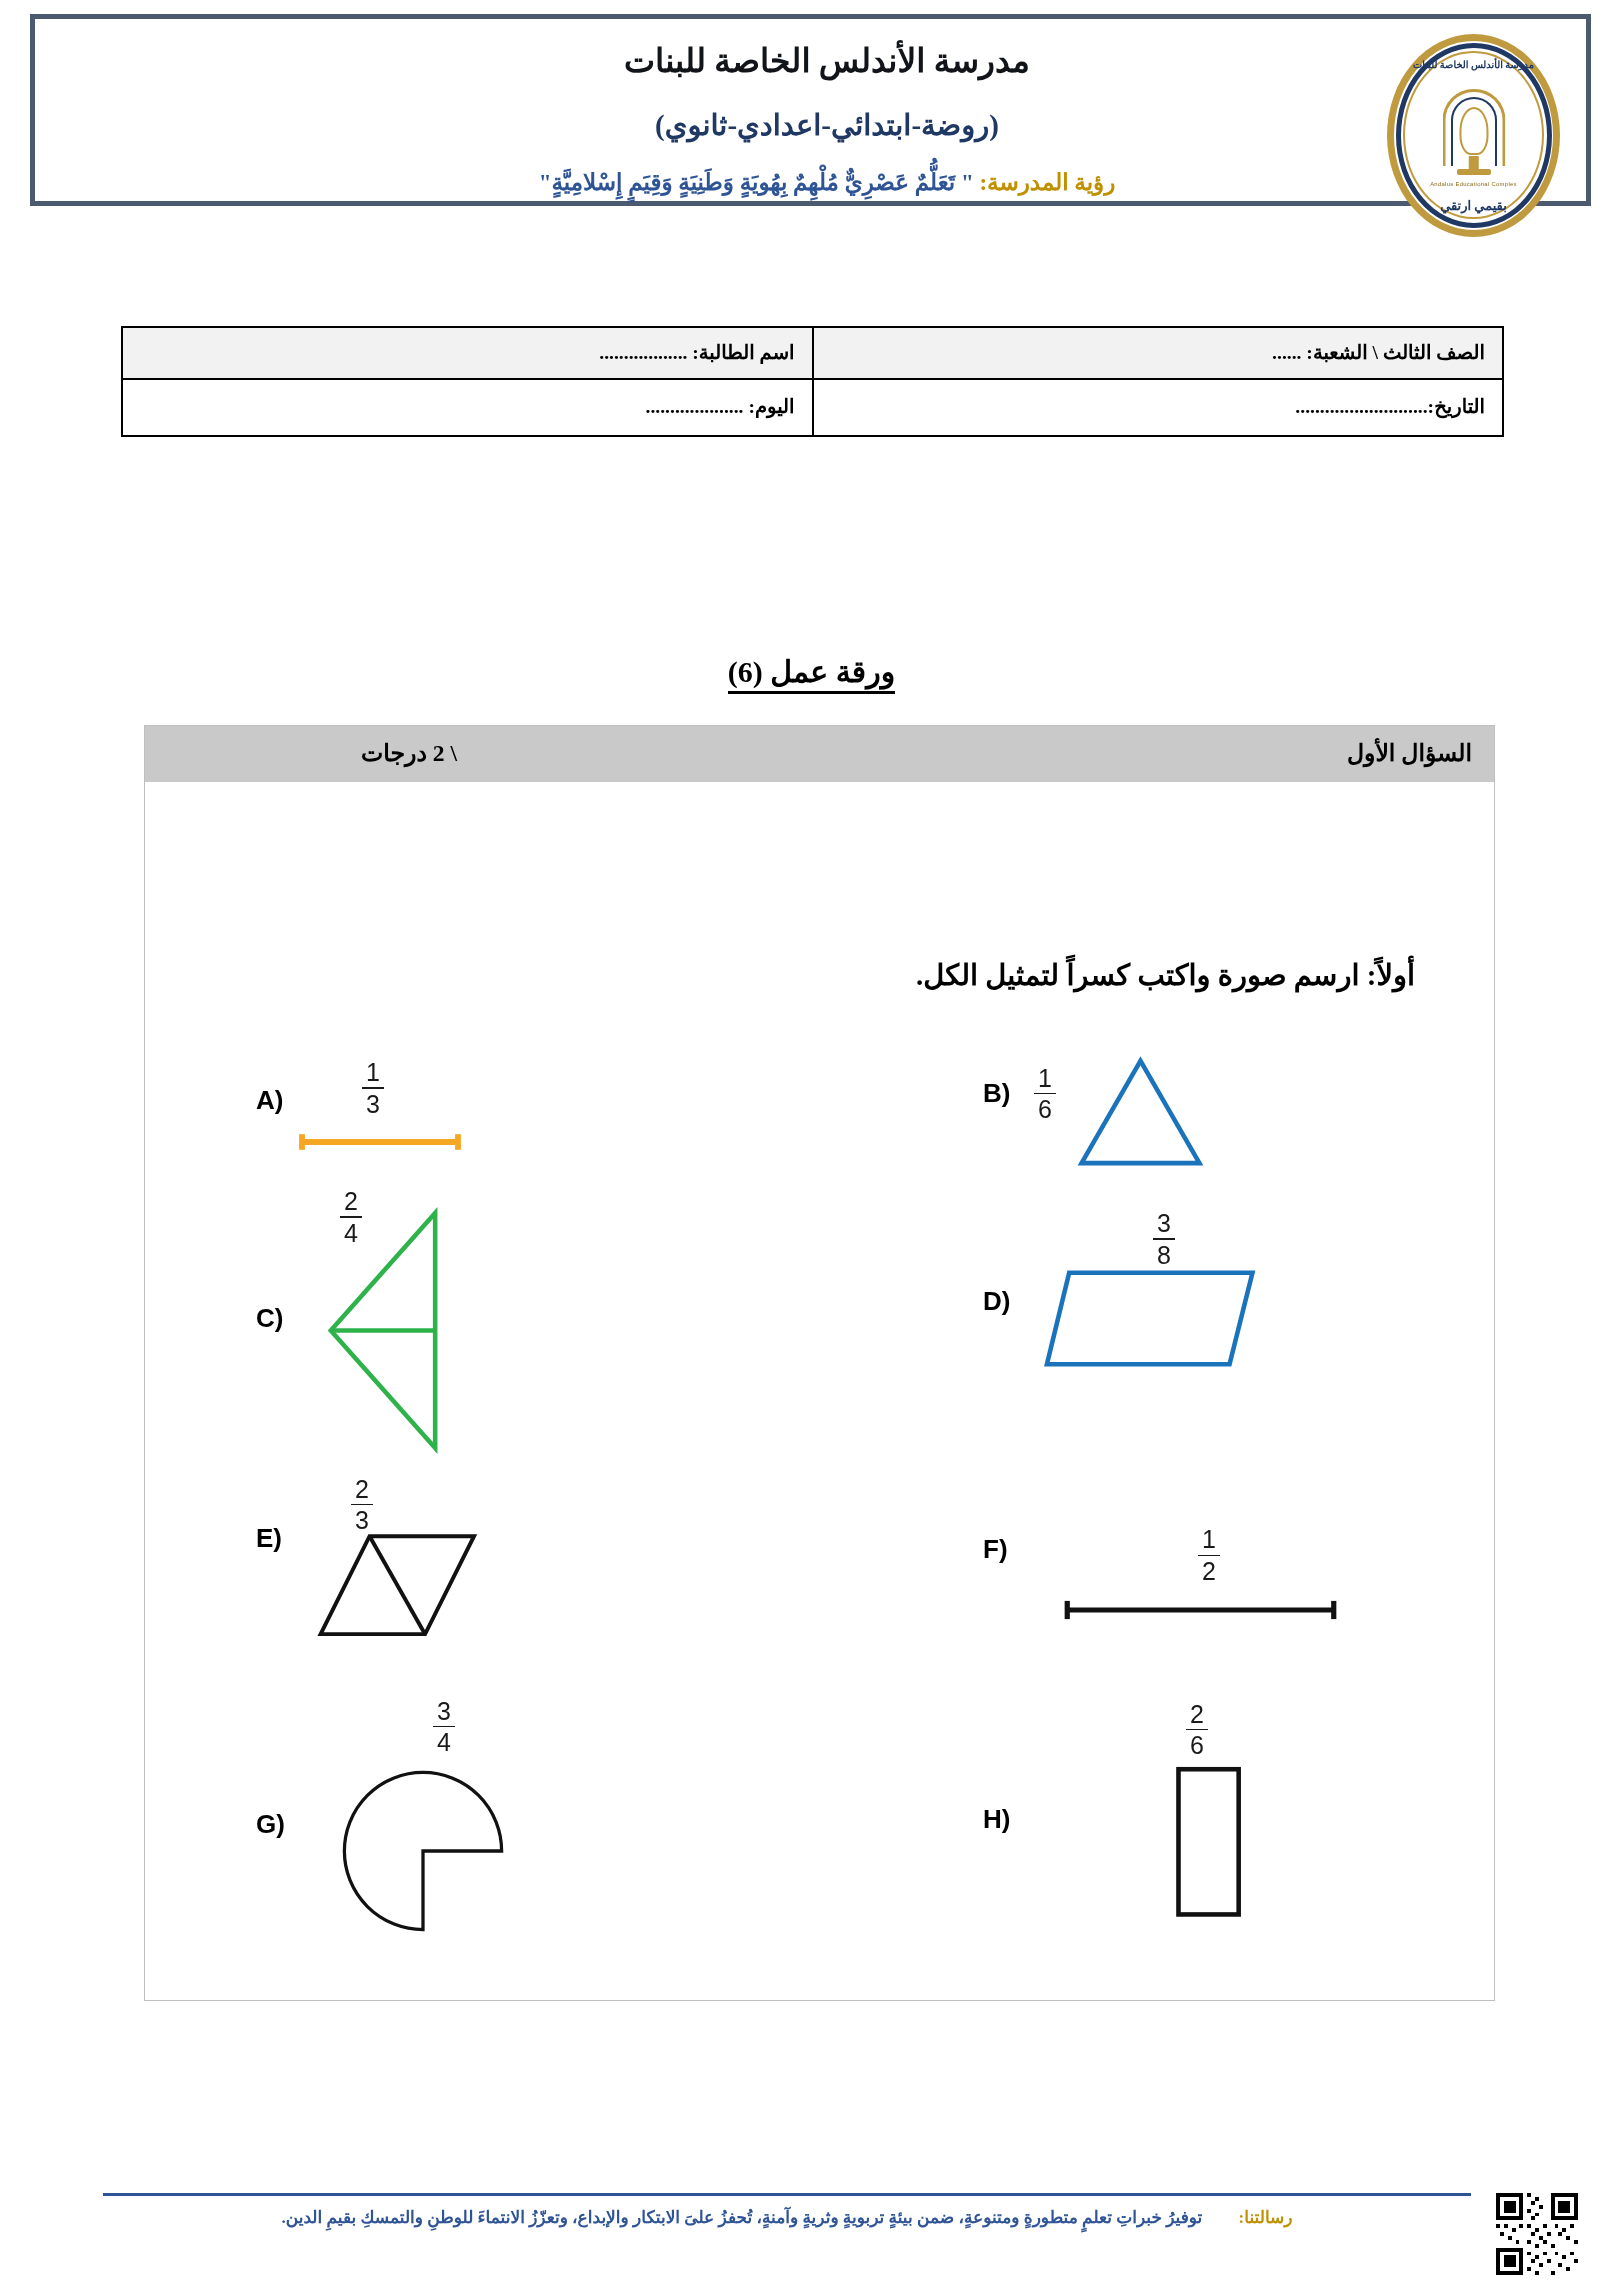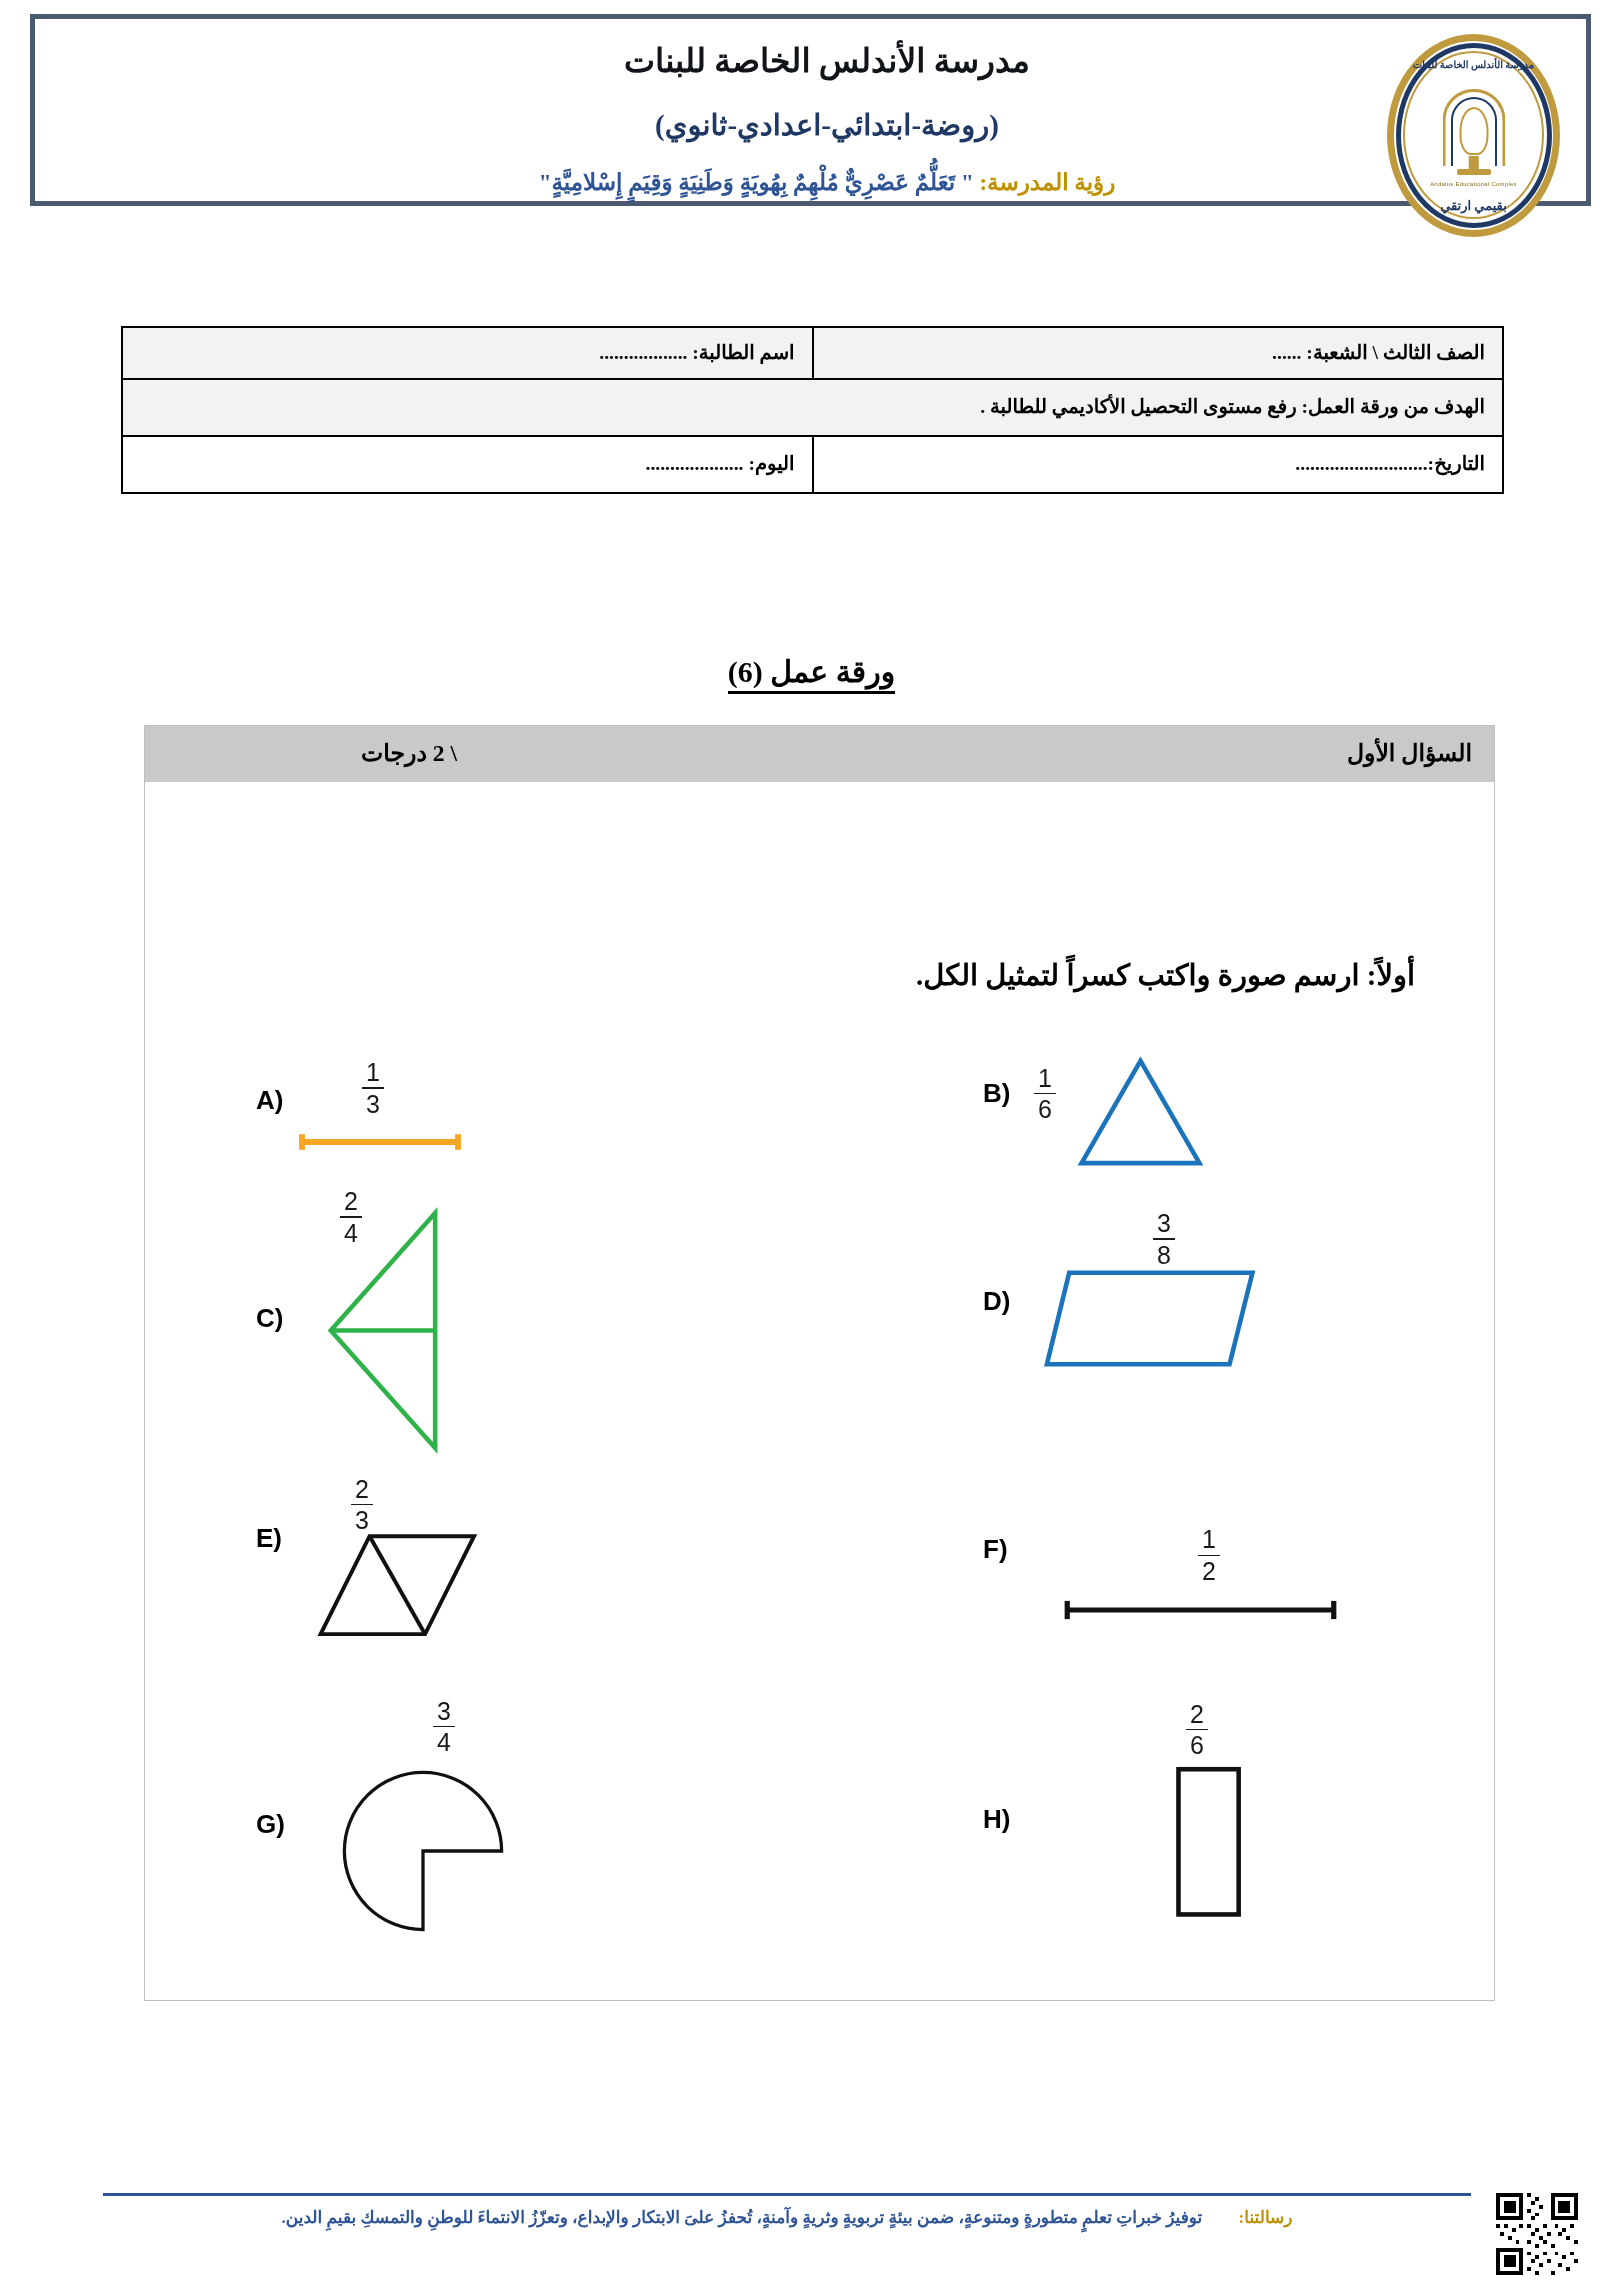--- a/index.html
+++ b/index.html
@@ -373,23 +373,20 @@
     <div class="logo-en">Andalus Educational Complex</div>
     <div class="logo-motto">بقيمي ارتقي</div>
   </div>
 </div>
 
 <table class="info-table">
   <tbody>
       <tr class="row1">
     <td class="shade">الصف الثالث \ الشعبة: ......</td>
     <td class="shade">اسم الطالبة: ..................</td>
-  </tr>
-  <tr class="row3">
-    <td class="shade" colspan="2">الهدف من ورقة العمل: رفع مستوى التحصيل الأكاديمي للطالبة .</td>
   </tr>
   <tr class="row4">
     <td>التاريخ:...........................</td>
     <td>اليوم: ....................</td>
   </tr>
 </tbody>
   </table>
 
 <div class="ws-title">
   <span>ورقة عمل (6)</span>

